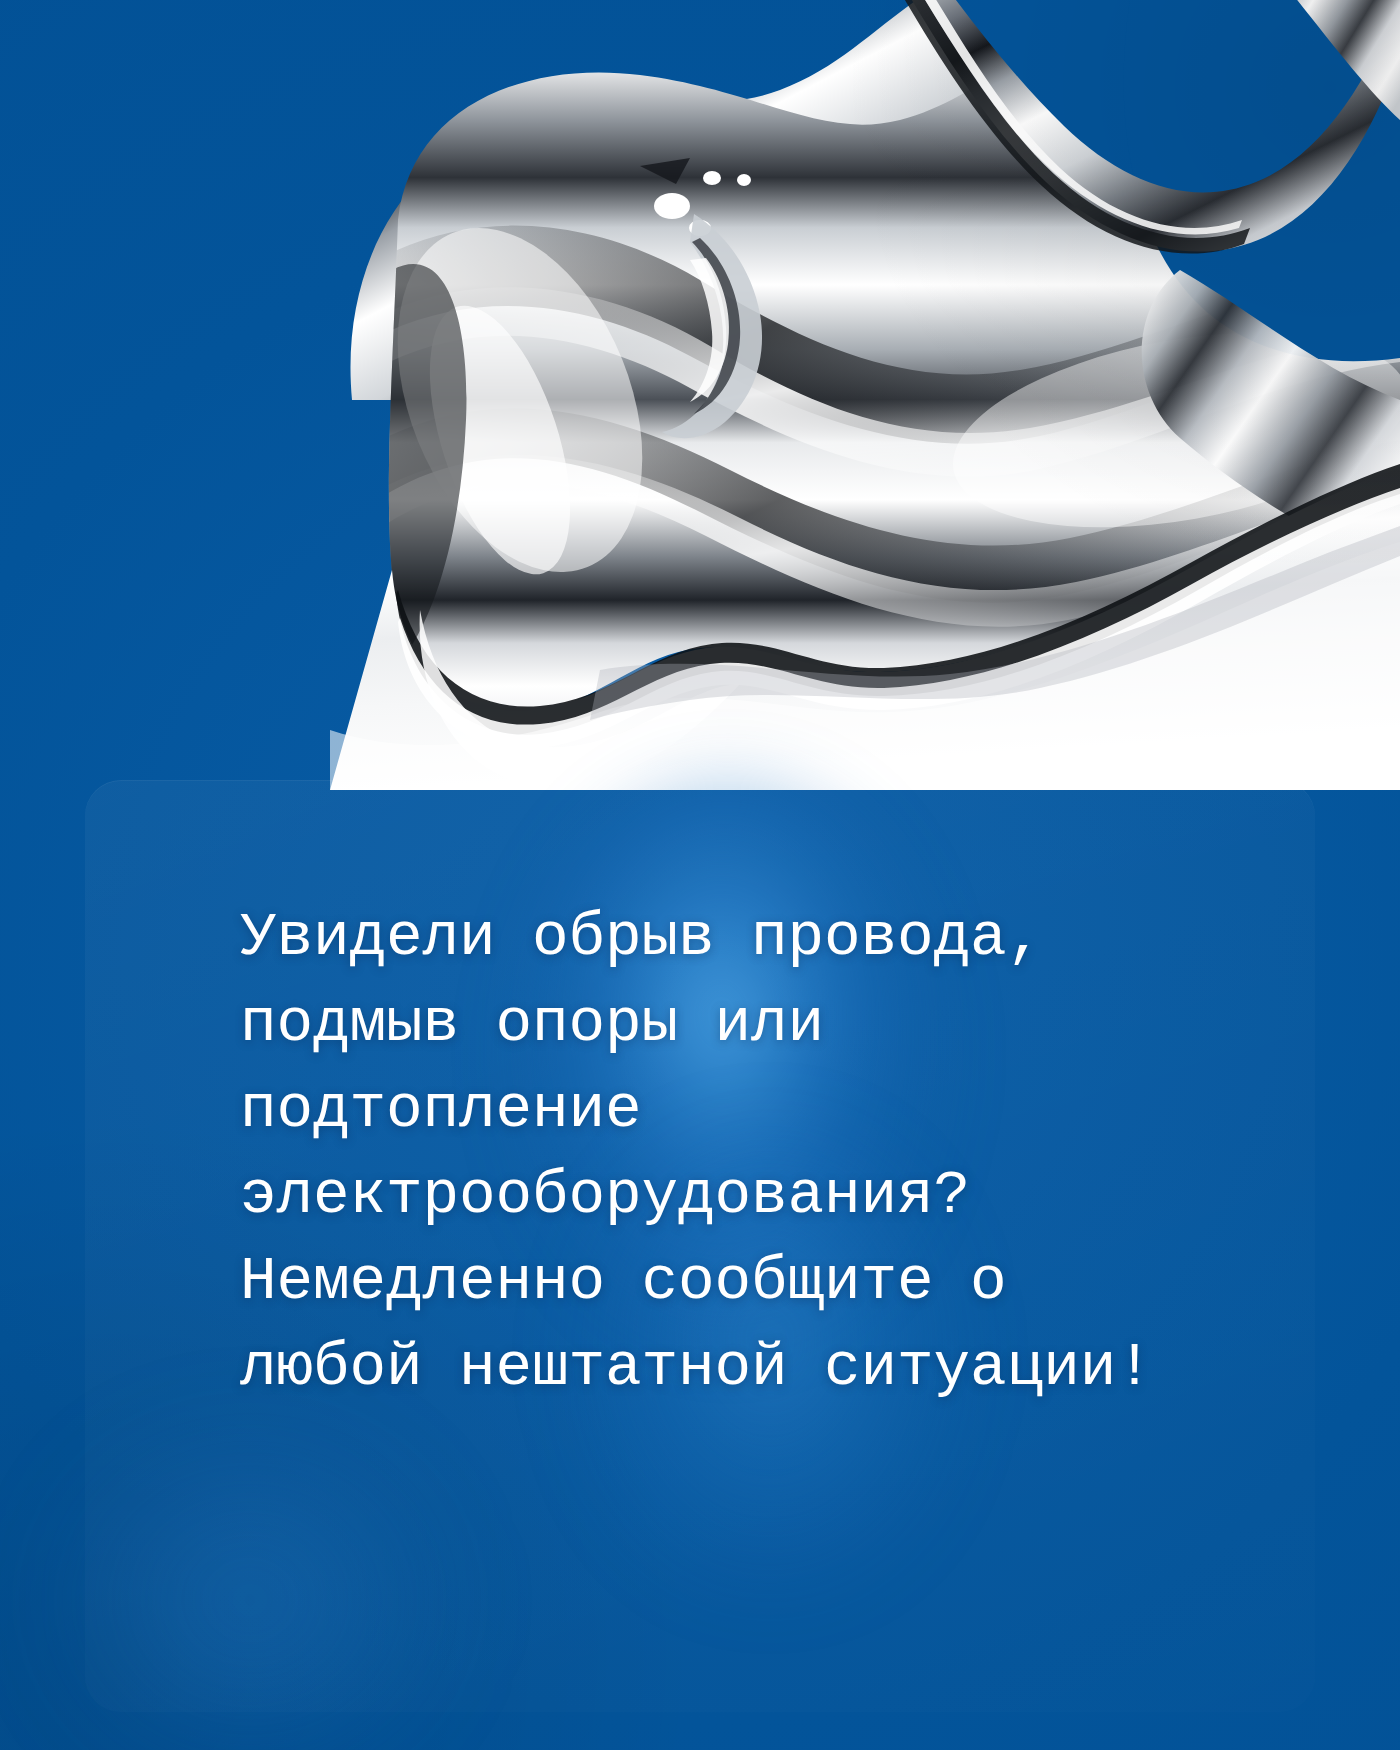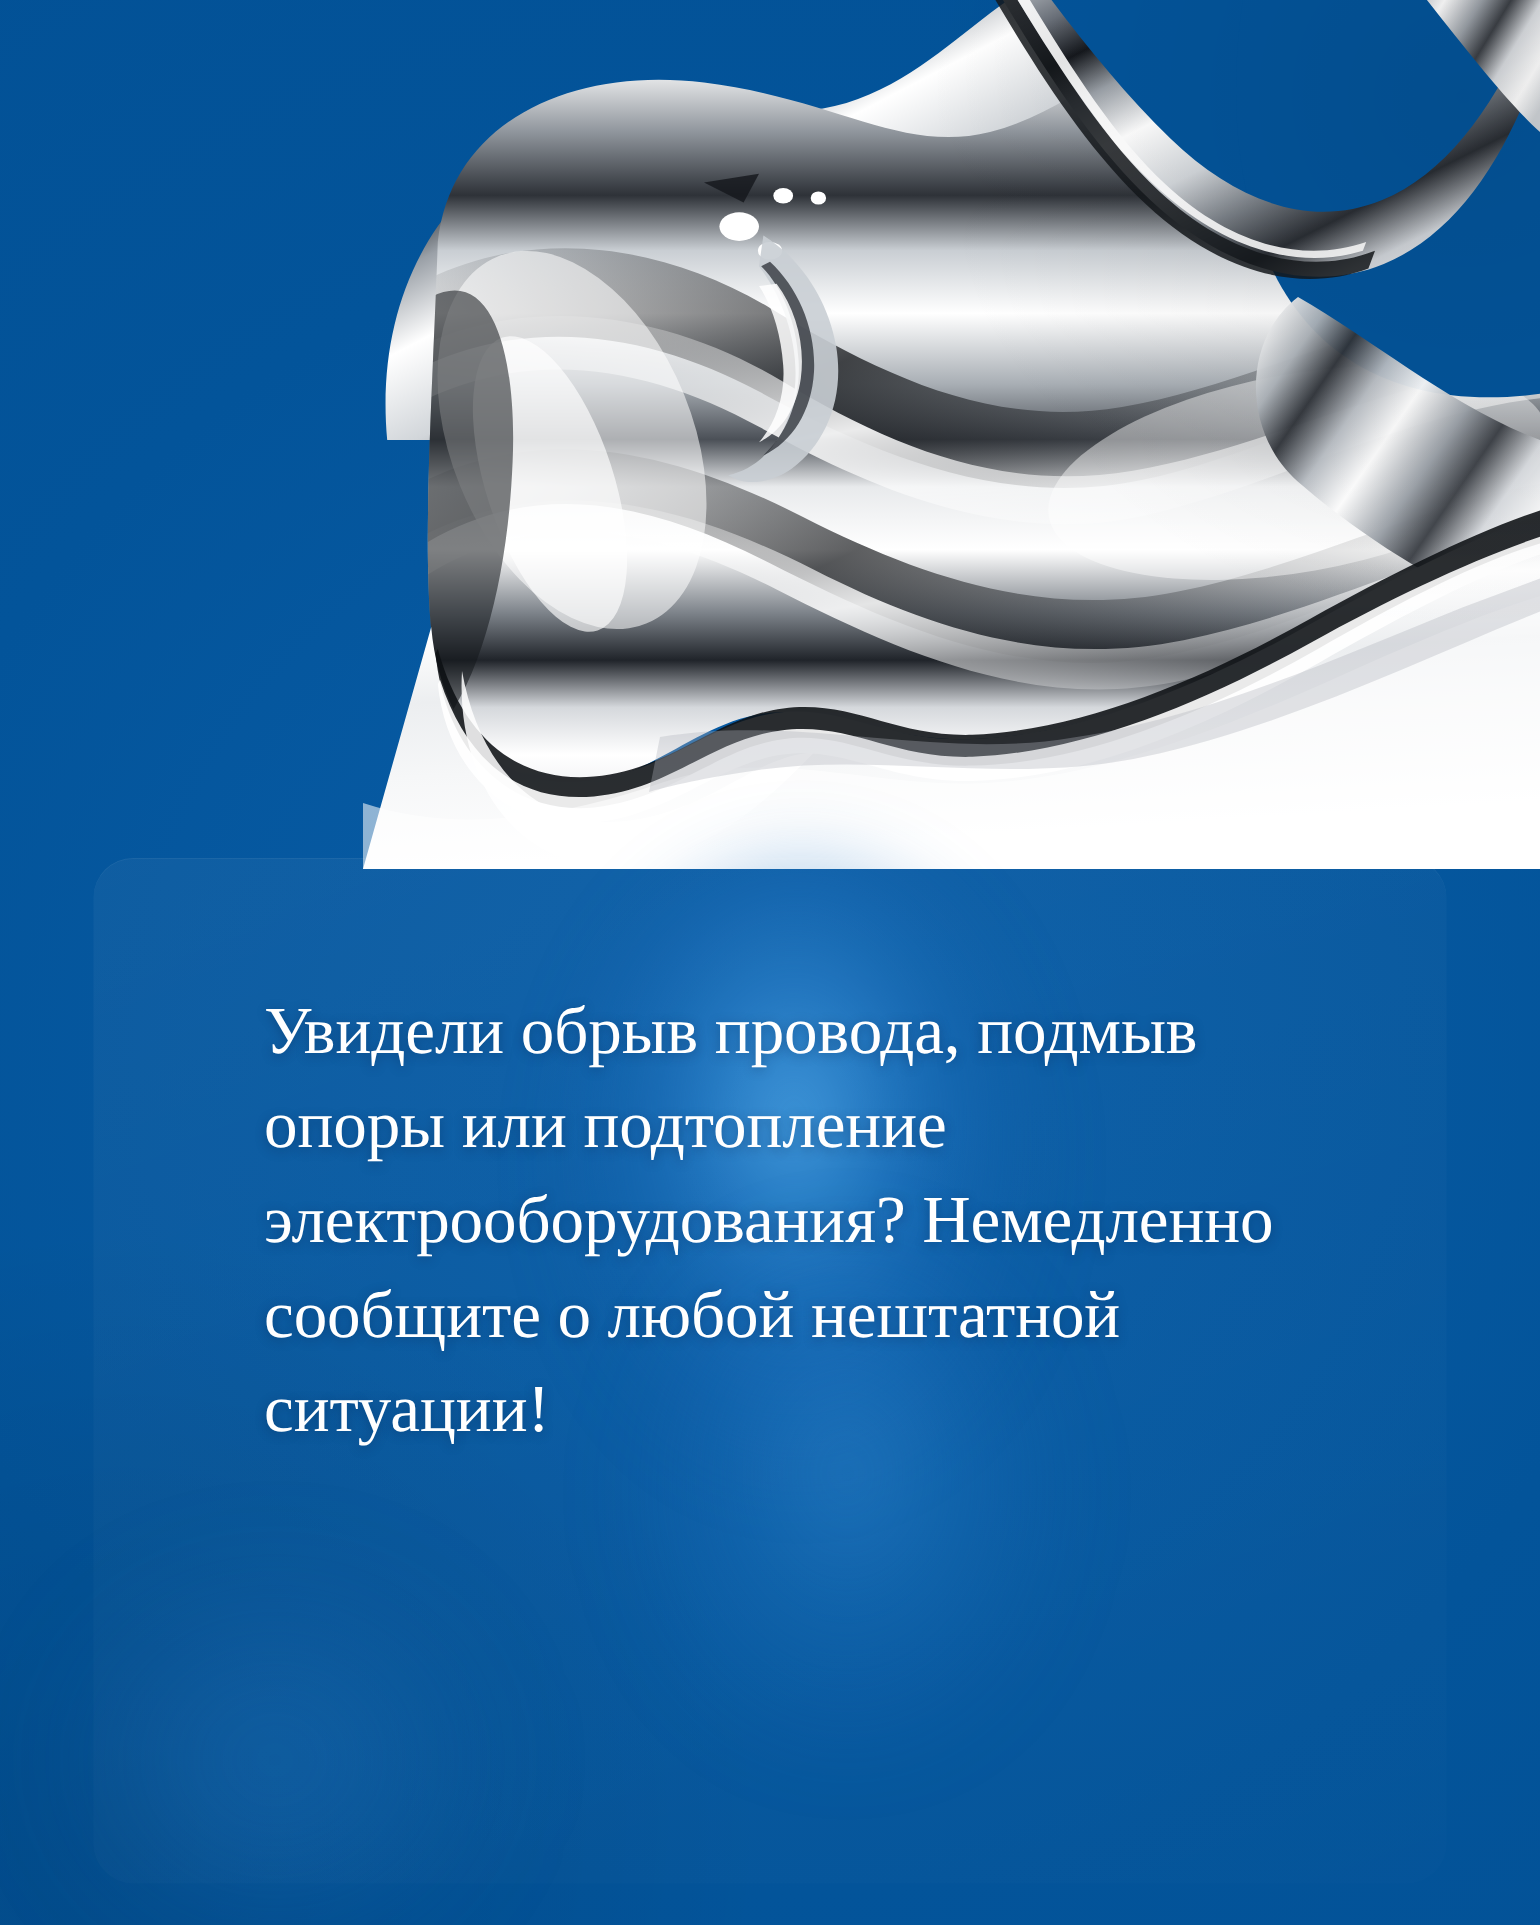--- a/index.html
+++ b/index.html
@@ -7,21 +7,21 @@
     margin: 0;
     padding: 0;
     background: #03549A;
   }
   #stage {
     position: relative;
     width: 1400px;
     height: 1750px;
     overflow: hidden;
     background: #03549A;
-    font-family: Liberation Serif, serif;
+    font-family: Liberation Mono, monospace;
   }
 
   
   .bg-base {
     position: absolute;
     inset: 0;
     background:
       radial-gradient(120% 90% at 50% 55%, #0A5EA8 0%, #03549A 48%, #024F93 100%);
   }
   .bg-vignette {

